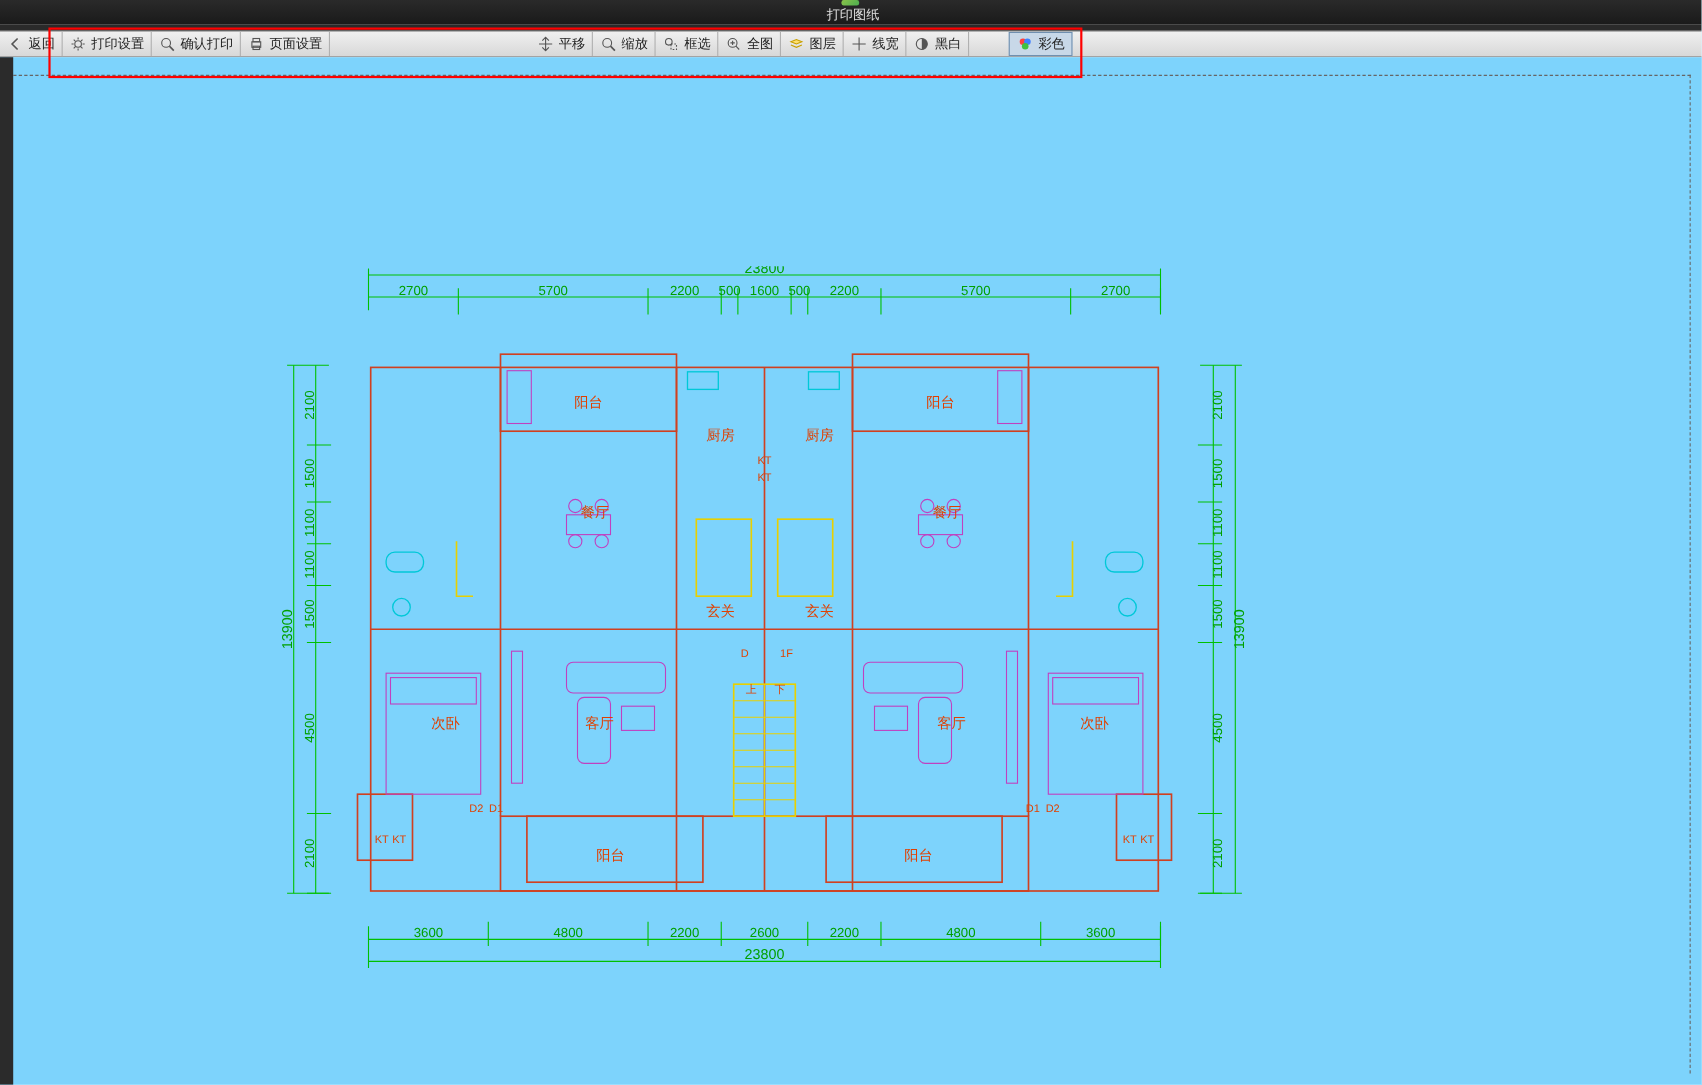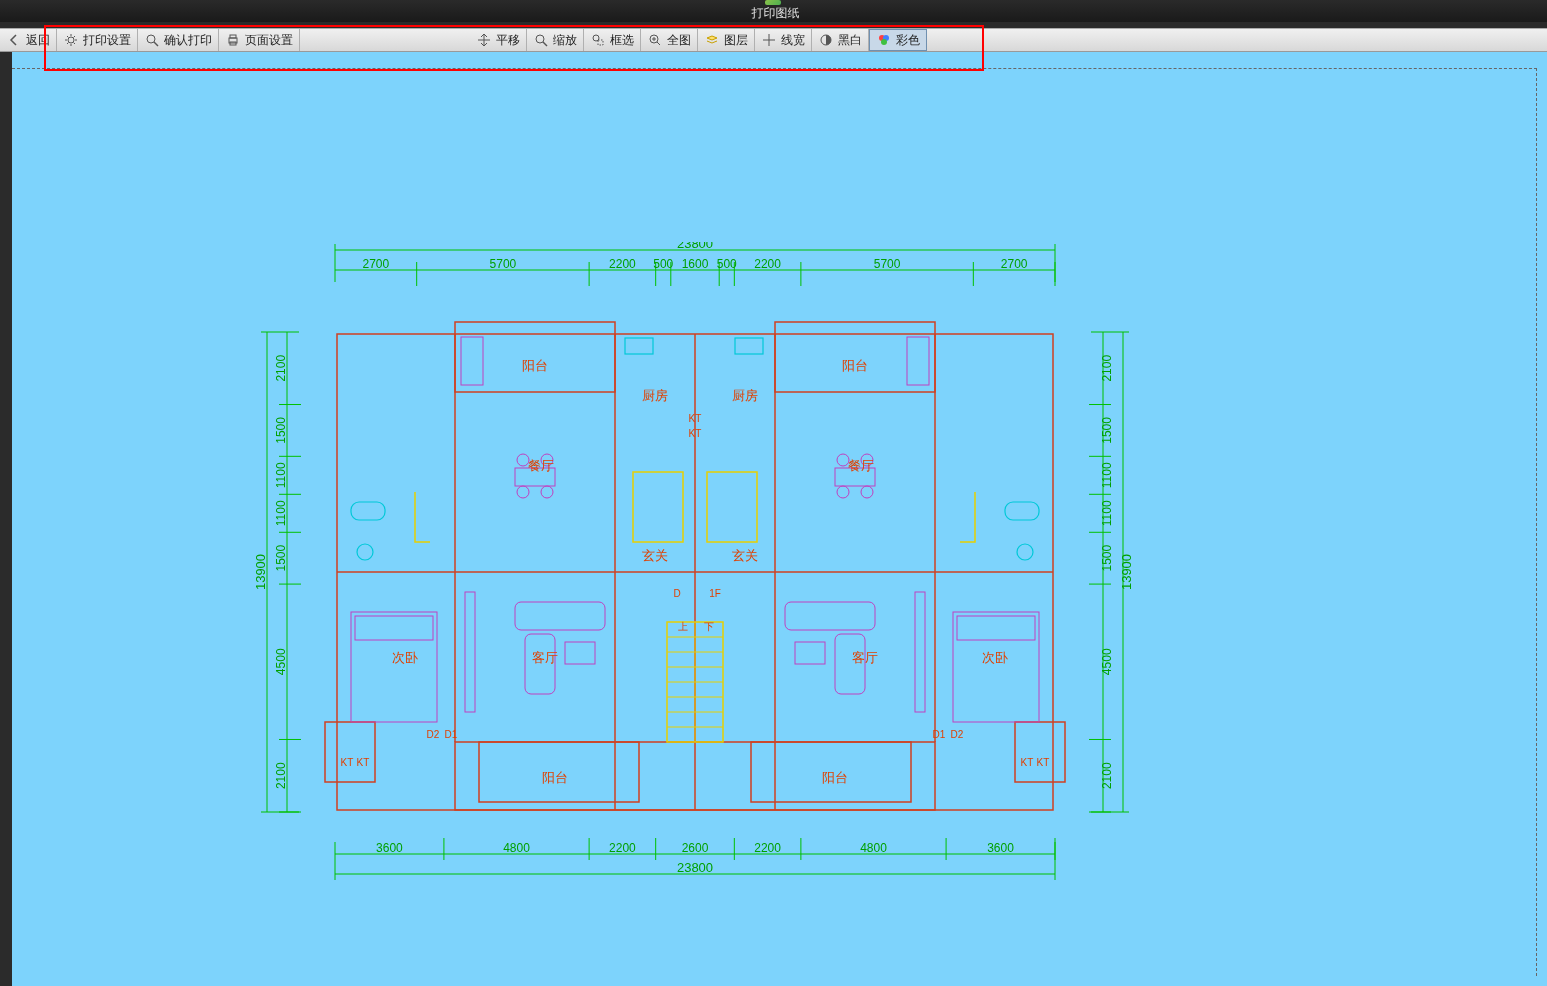--- a/index.html
+++ b/index.html
@@ -39,39 +39,39 @@
   border-bottom: 1px solid #999;
   display: flex;
   align-items: center;
   position: relative;
 }
 .toolbar-left { display: flex; align-items: center; }
 .toolbar-right {
   display: flex;
   align-items: center;
   position: absolute;
-  left: 470px;
+  left: 482px;
 }
 .tbtn {
   display: flex;
   align-items: center;
   height: 22px;
   padding: 0 6px;
   border-right: 1px solid #b0b0b0;
   cursor: pointer;
   font-size: 12px;
   color: #222;
 }
 .tbtn .ico {
   width: 16px; height: 16px;
   margin-right: 4px;
   display: inline-flex;
   align-items: center; justify-content: center;
 }
-.tbtn.active { background: #c8d8e8; border: 1px solid #7090b0; }
+.tbtn.active { background: #c8d8e8; border: 1px solid #7090b0; margin-left: 36px; }
 .red-highlight {
   position: absolute;
   border: 2px solid #ff0000;
   pointer-events: none;
   z-index: 100;
   left: 44px; top: 25px; width: 940px; height: 46px;
 }
 .canvas-area {
   position: absolute;
   left: 0; top: 52px; right: 0; bottom: 0;

